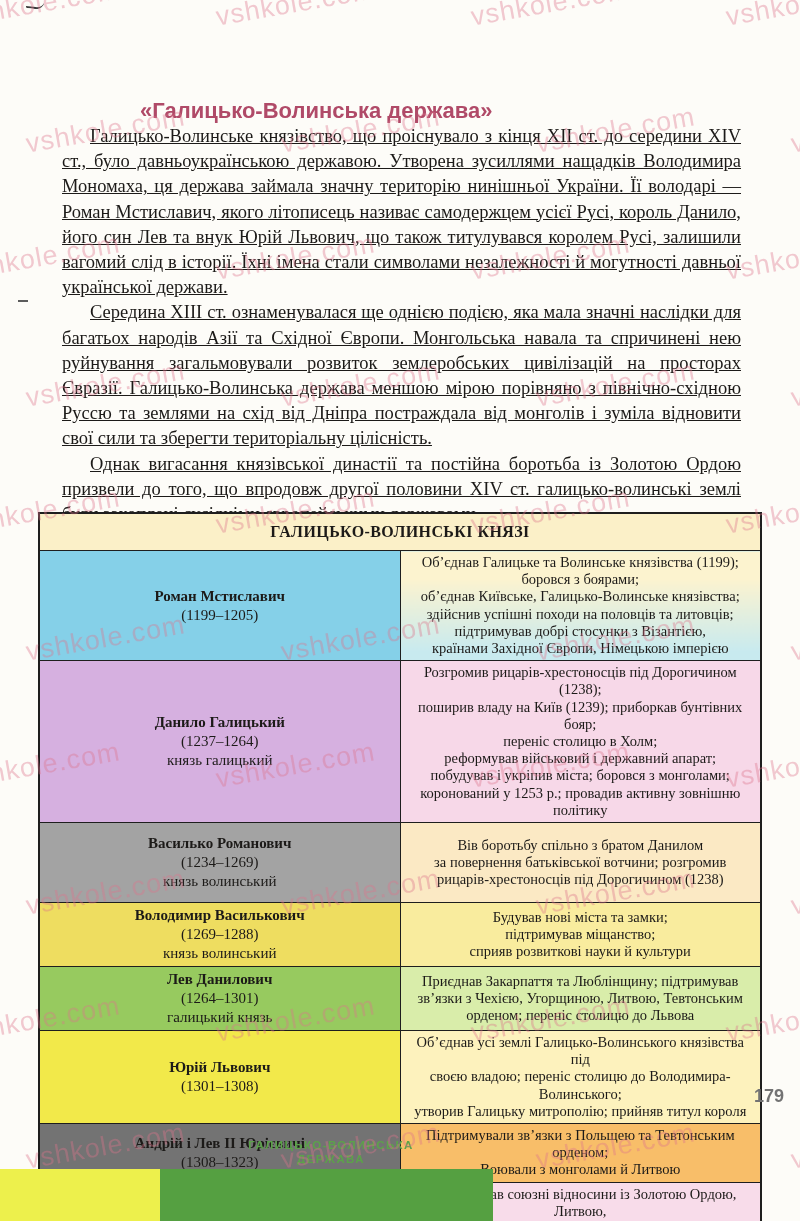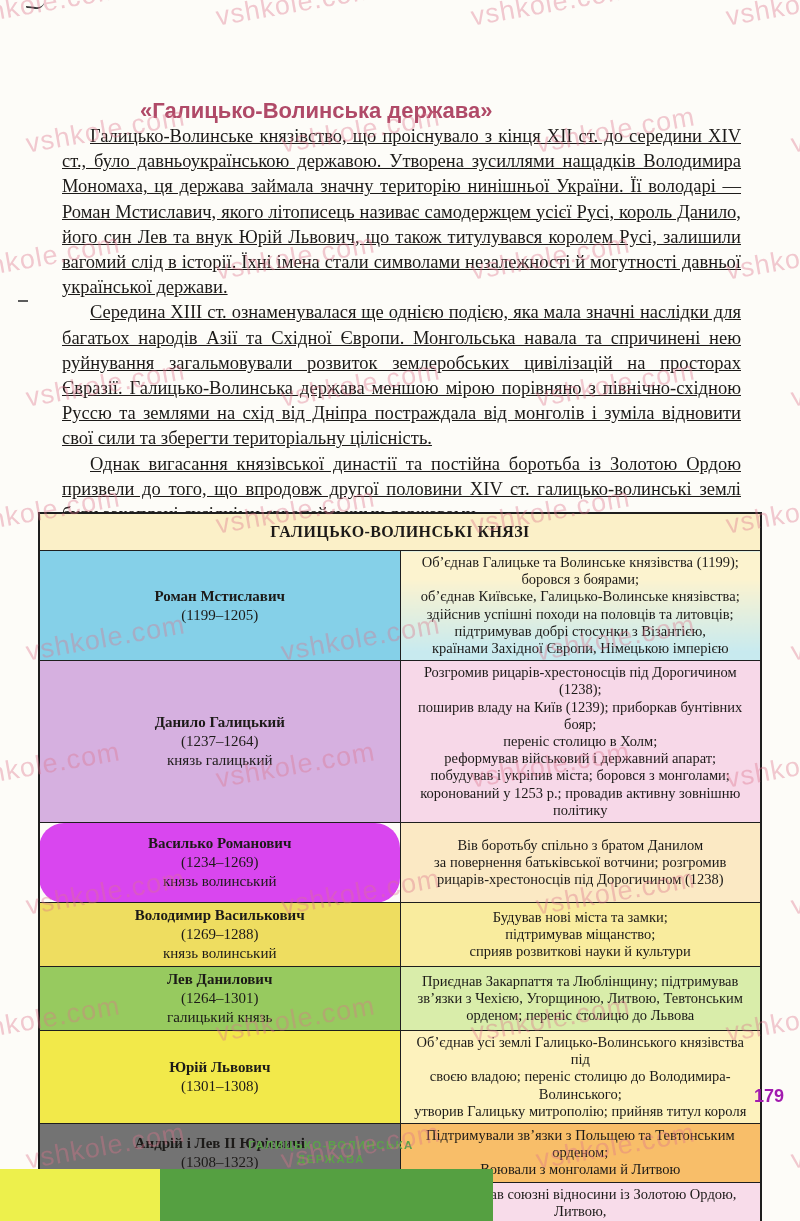--- a/index.html
+++ b/index.html
@@ -48,21 +48,21 @@
   }
   td.prince{width:212px;font-size:15px;line-height:19px;}
   td.deeds{font-size:14.5px;line-height:17.2px;white-space:pre-line;}
   .prince .p-name{font-weight:700;}
   tr.r1{height:110px;} tr.r2{height:108px;} tr.r3{height:80px;}
   tr.r4{height:58px;}  tr.r5{height:56px;}  tr.r6{height:58px;}
   tr.r7{height:44px;}  tr.r8{height:58px;}
   
   .page-number{
     position:absolute;top:1086px;left:754px;z-index:3;
-    font-family:"Liberation Sans",sans-serif;font-weight:700;font-size:18px;color:#a21caf;
+    font-family:"Liberation Sans",sans-serif;font-weight:700;font-size:18px;color:#737373;
   }
   .footer-caption{
     position:absolute;top:1138px;left:181px;width:300px;z-index:3;
     text-align:center;font-family:"Liberation Sans",sans-serif;font-weight:700;
     font-size:11.5px;line-height:14px;letter-spacing:1.4px;color:#5ca24a;
     white-space:pre-line;
   }
   .bar{position:absolute;bottom:0;height:52px;z-index:3;}
   .bar-yellow{left:0;width:160px;}
   .bar-green{left:160px;width:333px;}
@@ -112,21 +112,21 @@
       </td>
       <td class="deeds" style="background: rgb(247, 216, 232);">Розгромив рицарів-хрестоносців під Дорогичином (1238);
 поширив владу на Київ (1239); приборкав бунтівних бояр;
 переніс столицю в Холм;
 реформував військовий і державний апарат;
 побудував і укріпив міста; боровся з монголами;
 коронований у 1253 р.; провадив активну зовнішню політику</td>
     </tr>
 
     <tr class="r3">
-      <td class="prince" style="background: #d946ef; border-radius: 25px;">
+      <td class="prince" style="background: #a3a3a3;">
         <div class="p-name">Василько Романович</div>
         <div class="p-dates">(1234–1269)</div>
         <div class="p-sub">князь волинський</div>
       </td>
       <td class="deeds" style="background: rgb(251, 233, 196);">Вів боротьбу спільно з братом Данилом
 за повернення батьківської вотчини; розгромив
 рицарів-хрестоносців під Дорогичином (1238)</td>
     </tr>
 
     <tr class="r4">

